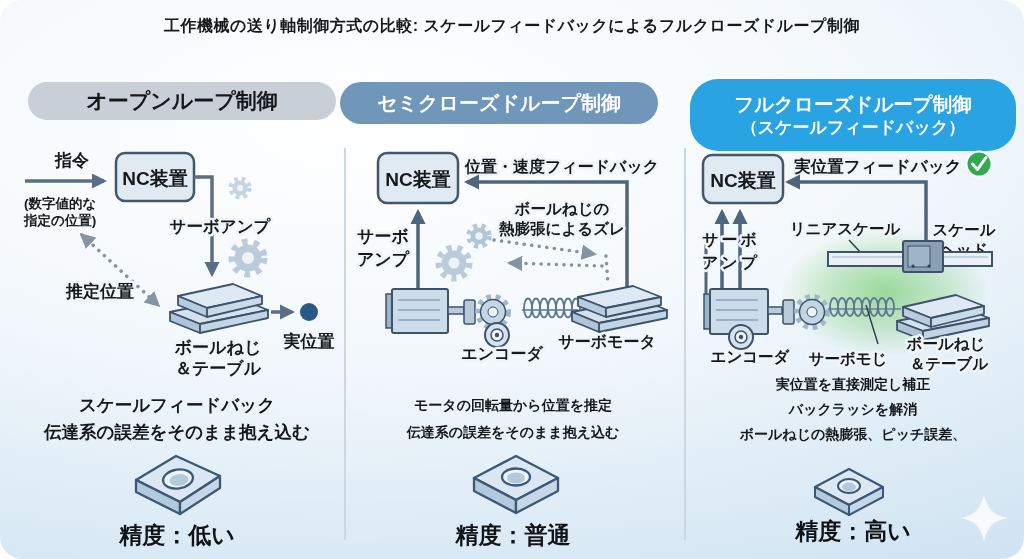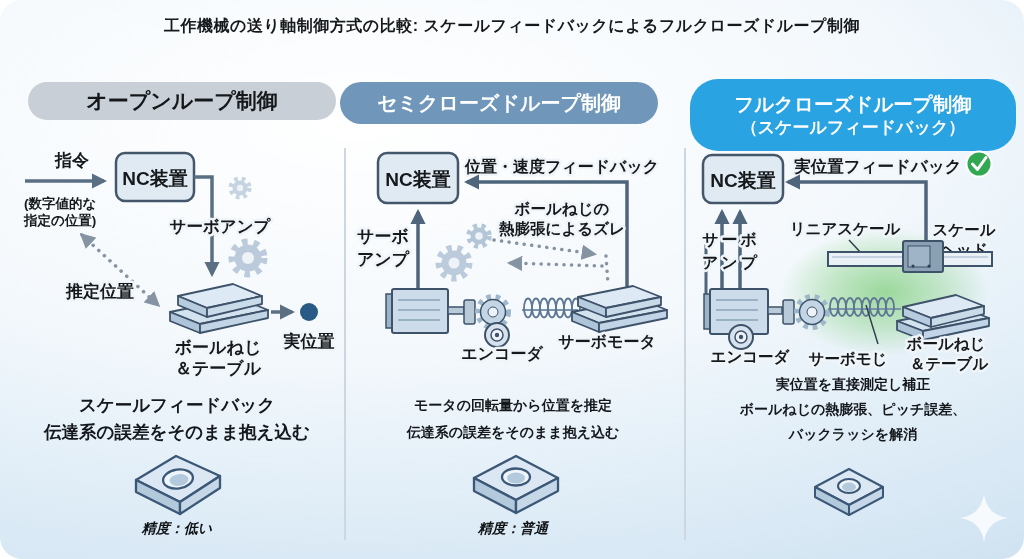--- a/index.html
+++ b/index.html
@@ -25,21 +25,21 @@
   .divider{position:absolute;top:148px;width:2px;height:392px;background:#ccd7e0;}
   .d1{left:344px;} .d2{left:684px;}
   .diag{position:absolute;top:140px;}
   .diag1{left:15px;} .diag2{left:345px;} .diag3{left:685px;}
   svg text{font-family:"Liberation Sans","DejaVu Sans",sans-serif;font-weight:700;fill:#16191c;}
   .halo{paint-order:stroke;stroke:#f0f5fa;stroke-width:5px;stroke-linejoin:round;}
   .summary{position:absolute;text-align:center;font-weight:700;color:#14181c;}
   .sum1{left:18px;top:392px;width:318px;font-size:17.5px;line-height:27px;}
   .sum2{left:348px;top:392px;width:330px;font-size:14px;line-height:27px;}
   .sum3{left:688px;top:372px;width:330px;font-size:14px;line-height:25px;text-align:center;}
-  .acc{position:absolute;text-align:center;font-weight:700;color:#111417;font-size:14px;font-style:italic;}
+  .acc{position:absolute;text-align:center;font-weight:700;color:#111417;font-size:23px;}
   .acc1{left:18px;top:520px;width:318px;}
   .acc2{left:348px;top:520px;width:330px;}
   .acc3{left:688px;top:516px;width:330px;}
   .part-icon{position:absolute;}
 </style>
 </head>
 <body>
 
 <div class="card">
 
@@ -264,22 +264,22 @@
   <div class="summary sum1">
     <div>スケールフィードバック</div>
     <div>伝達系の誤差をそのまま抱え込む</div>
   </div>
   <div class="summary sum2">
     <div>モータの回転量から位置を推定</div>
     <div>伝達系の誤差をそのまま抱え込む</div>
   </div>
   <div class="summary sum3">
     <div>実位置を直接測定し補正</div>
+    <div>バックラッシを解消</div>
     <div>ボールねじの熱膨張、ピッチ誤差、</div>
-    <div>バックラッシを解消</div>
   </div>
 
   <svg class="part-icon" style="left:130px;top:452px;" width="96" height="66" viewBox="0 0 96 66">
     <g stroke="#3c5877" stroke-width="2.3" stroke-linejoin="round">
       <polygon points="6,28 46,4 90,24 50,50" fill="#dbe8f4"></polygon>
       <polygon points="6,28 50,50 50,62 6,40" fill="#b3c9dc"></polygon>
       <polygon points="50,50 90,24 90,36 50,62" fill="#c6d8e8"></polygon>
       <ellipse cx="48" cy="27" rx="15" ry="9.5" fill="#eef5fa" transform="rotate(-8 48 27)"></ellipse>
     </g>
     <ellipse cx="49" cy="28" rx="9.5" ry="5.8" fill="#b3c9dc" transform="rotate(-8 49 28)"></ellipse>
@@ -298,18 +298,19 @@
       <polygon points="3,21 37,3 71,21 37,39" fill="#dbe8f4"></polygon>
       <polygon points="3,21 37,39 37,49 3,31" fill="#b3c9dc"></polygon>
       <polygon points="37,39 71,21 71,31 37,49" fill="#c6d8e8"></polygon>
       <ellipse cx="37" cy="20" rx="11" ry="7" fill="#eef5fa"></ellipse>
     </g>
     <ellipse cx="37" cy="21" rx="7" ry="4.4" fill="#b3c9dc"></ellipse>
   </svg>
 
   <div class="acc acc1">精度：低い</div>
   <div class="acc acc2">精度：普通</div>
+  <div class="acc acc3">精度：高い</div>
 
   <svg style="position:absolute;left:958px;top:492px;" width="52" height="52" viewBox="0 0 52 52">
     <path d="M26,2 C28,16 36,24 50,26 C36,28 28,36 26,50 C24,36 16,28 2,26 C16,24 24,16 26,2 Z" fill="#ffffff" opacity="0.8"></path>
   </svg>
 
 </div>
 
 </body></html>

